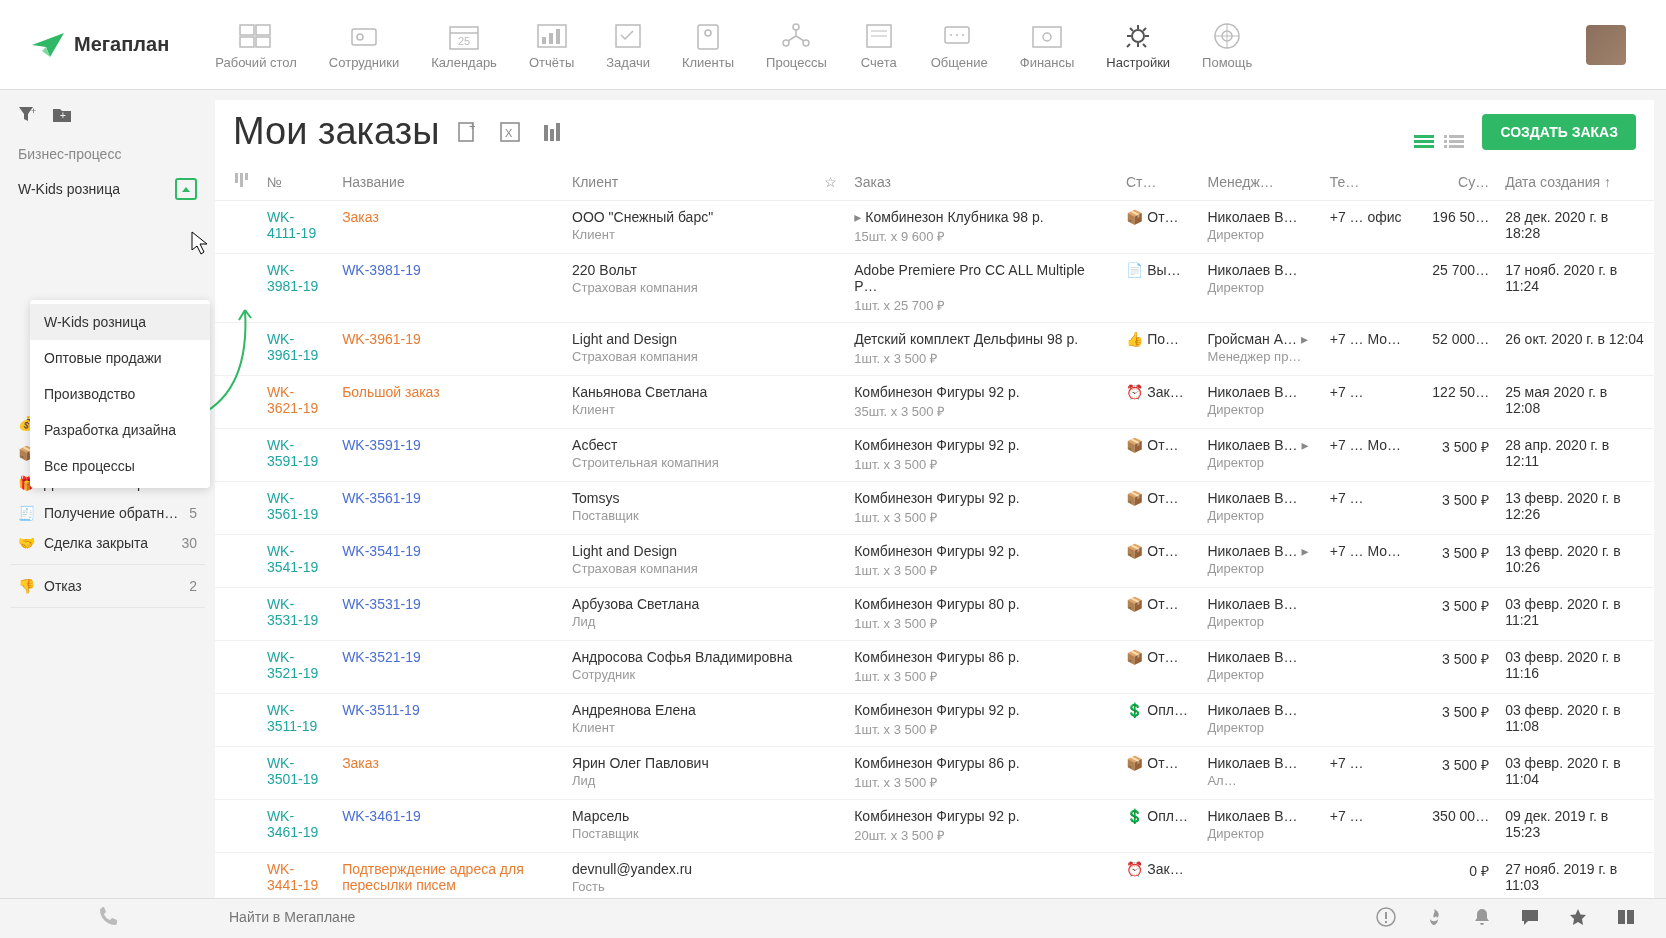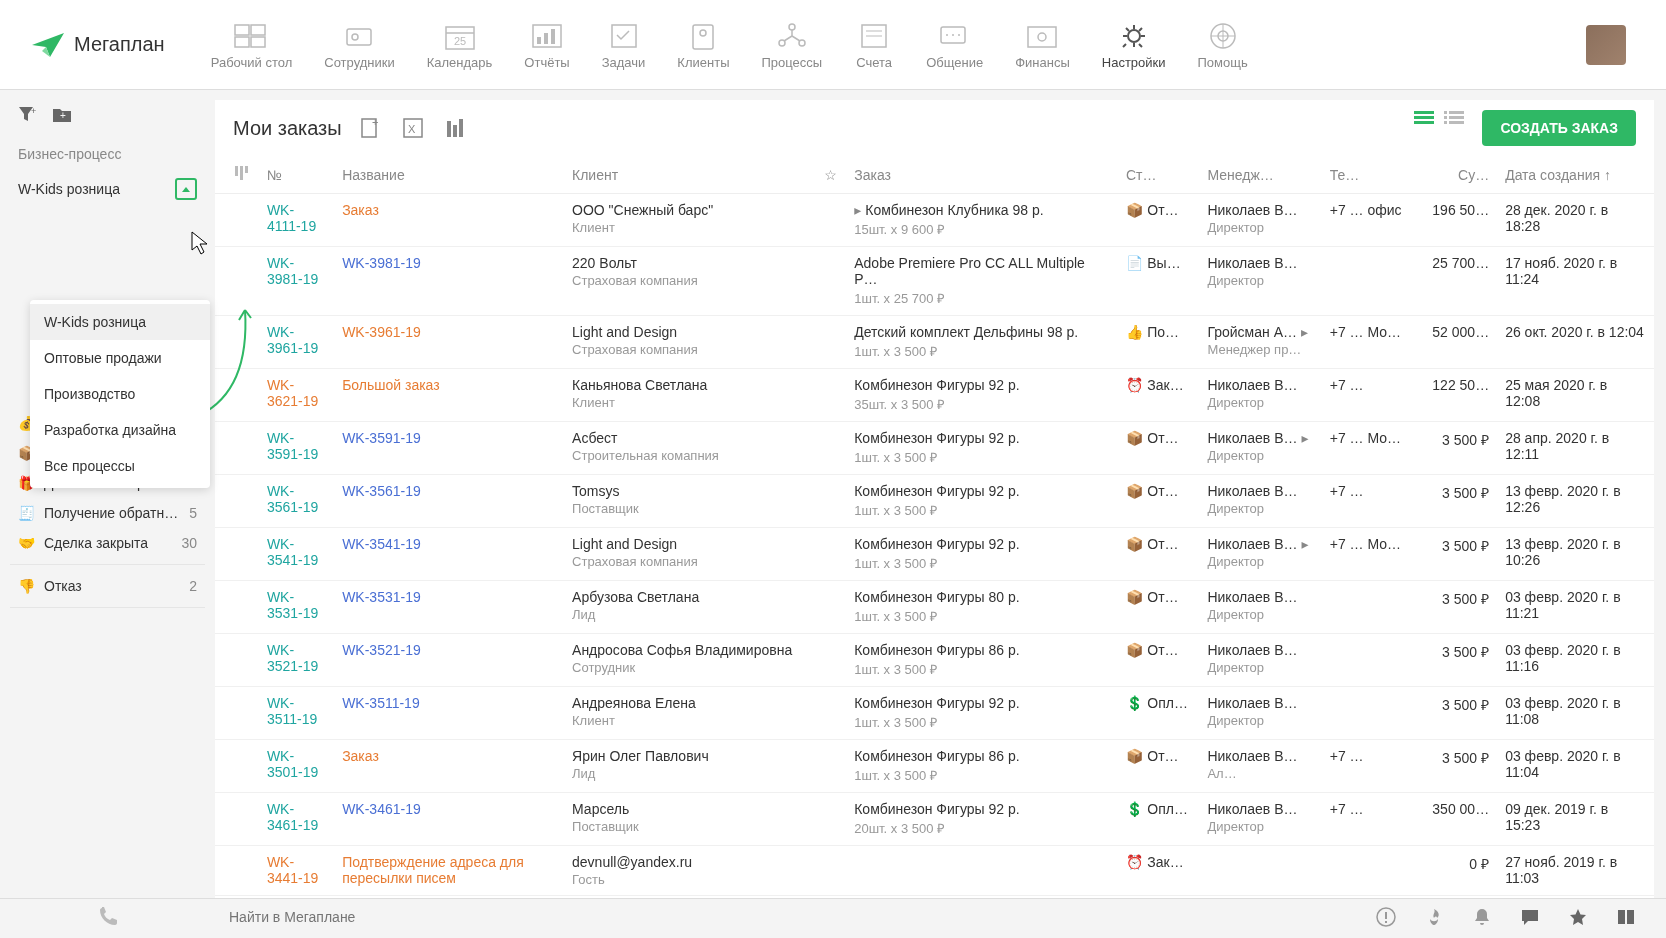--- a/index.html
+++ b/index.html
@@ -1,21 +1,21 @@
 <!DOCTYPE html>
 <html><head>
 <meta charset="utf-8">
 <style>
 * { box-sizing: border-box; margin: 0; padding: 0; font-family: Arial, sans-serif; }
 body { width: 1666px; height: 938px; background: #f4f4f4; overflow: hidden; }
 
 .topnav { background: #fff; height: 90px; display: flex; align-items: center; border-bottom: 1px solid #ddd; }
 .logo { display: flex; align-items: center; padding: 0 30px; }
 .logo-icon { width: 36px; height: 28px; margin-right: 8px; }
-.logo-text { font-size: 20px; color: #333; font-weight: 400; }
+.logo-text { font-size: 20px; color: #333; font-weight: 700; }
 .nav-items { display: flex; flex: 1; }
 .nav-item { display: flex; flex-direction: column; align-items: center; padding: 8px 16px; cursor: pointer; color: #888; }
 .nav-item.active { color: #444; }
 .nav-icon { width: 40px; height: 32px; margin-bottom: 4px; fill: #bbb; }
 .nav-item.active .nav-icon { fill: #555; }
 .nav-label { font-size: 13px; }
 .avatar { width: 40px; height: 40px; border-radius: 4px; background: linear-gradient(135deg,#8b6f5c,#a0826d); margin-right: 40px; }
 
 .main { display: flex; height: calc(100% - 90px - 36px); }
 
@@ -35,24 +35,24 @@
 
 .sidebar-states { margin-top: 200px; }
 .state-item { display: flex; align-items: center; padding: 7px 8px; font-size: 14px; color: #333; cursor: pointer; }
 .state-emoji { width: 20px; margin-right: 6px; font-size: 14px; }
 .state-label { flex: 1; white-space: nowrap; overflow: hidden; text-overflow: ellipsis; }
 .state-count { color: #888; font-size: 14px; }
 .additional { padding: 14px 8px; font-size: 14px; color: #888; display: flex; align-items: center; gap: 10px; }
 
 .content { flex: 1; background: #fff; margin: 10px 12px 0 0; display: flex; flex-direction: column; overflow: hidden; }
 .content-header { display: flex; align-items: center; padding: 10px 18px; }
-.page-title { font-size: 20px; color: #333; font-weight: 300; margin-right: 18px; }
+.page-title { font-size: 38px; color: #333; font-weight: 300; margin-right: 18px; }
 .header-icons { display: flex; gap: 20px; }
 .header-icons svg { width: 22px; height: 22px; fill: #888; cursor: pointer; }
-.header-right { margin-left: auto; display: flex; align-items: flex-start; gap: 18px; }
+.header-right { margin-left: auto; display: flex; align-items: flex-end; gap: 18px; }
 .view-toggle { display: flex; gap: 10px; }
 .view-toggle svg { width: 20px; height: 16px; fill: #bbb; cursor: pointer; }
 .view-toggle svg.active { fill: #2fb865; }
 .create-btn { background: #2fb865; color: #fff; border: none; padding: 10px 18px; font-size: 14px; font-weight: bold; border-radius: 4px; cursor: pointer; }
 
 .table-wrap { flex: 1; overflow: auto; }
 table { width: 100%; border-collapse: collapse; font-size: 14px; }
 thead th { text-align: left; padding: 10px 8px; color: #888; font-weight: normal; border-bottom: 1px solid #eee; position: sticky; top: 0; background: #fff; white-space: nowrap; }
 thead th:first-child { padding-left: 18px; width: 40px; }
 tbody tr { border-bottom: 1px solid #f0f0f0; }

